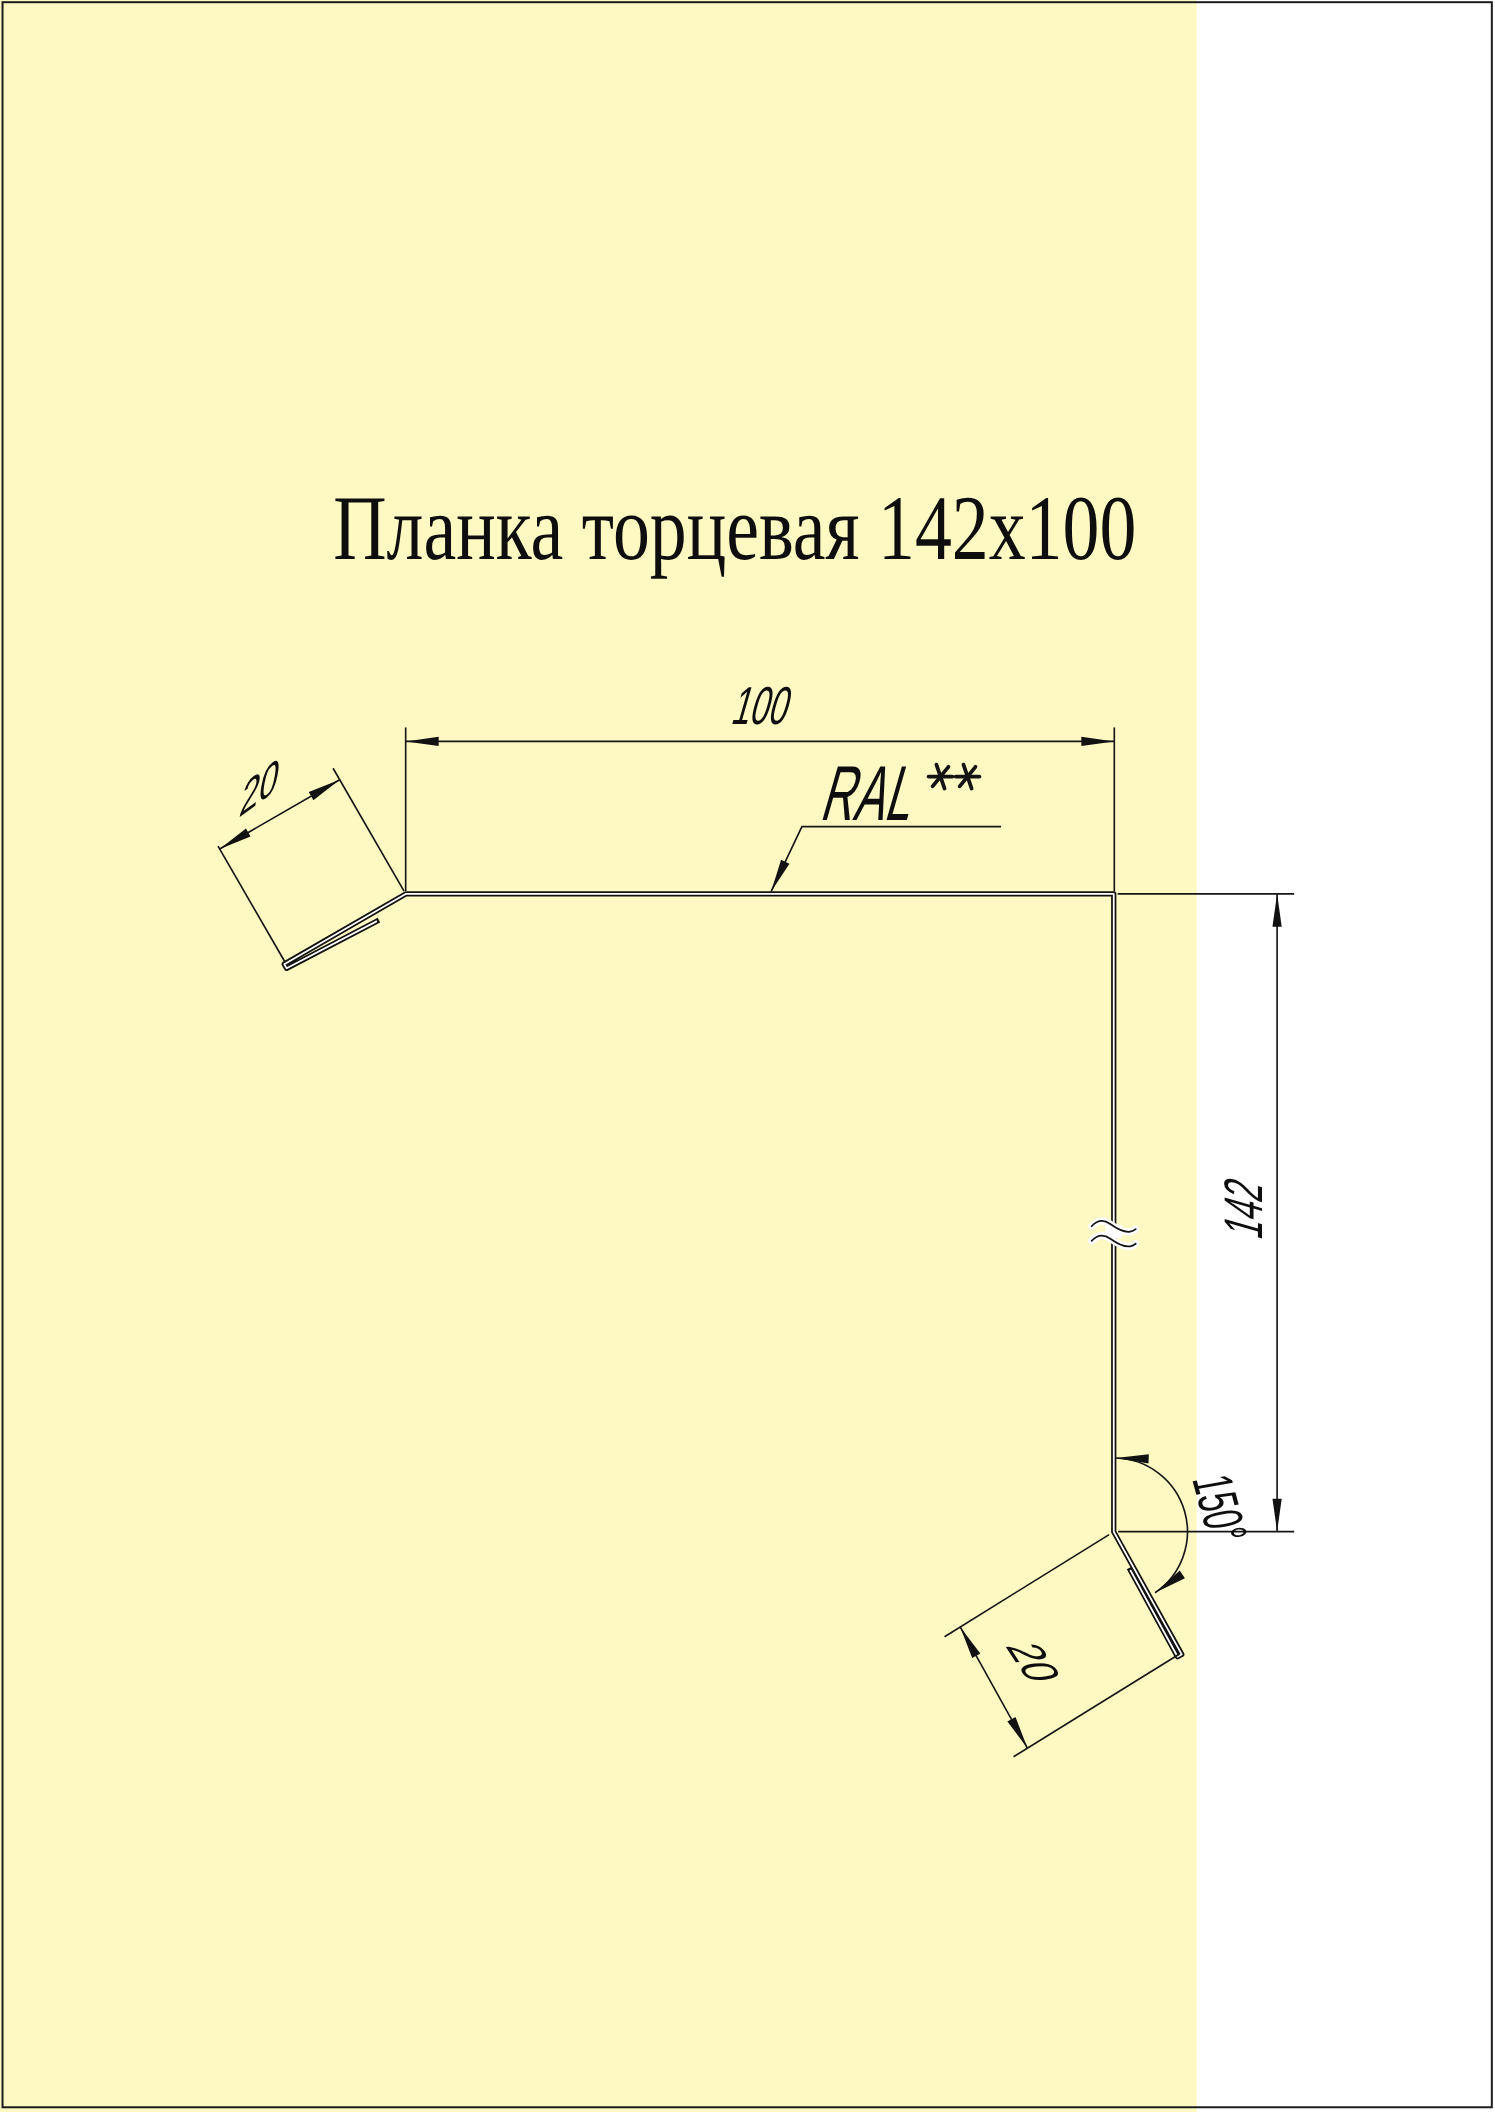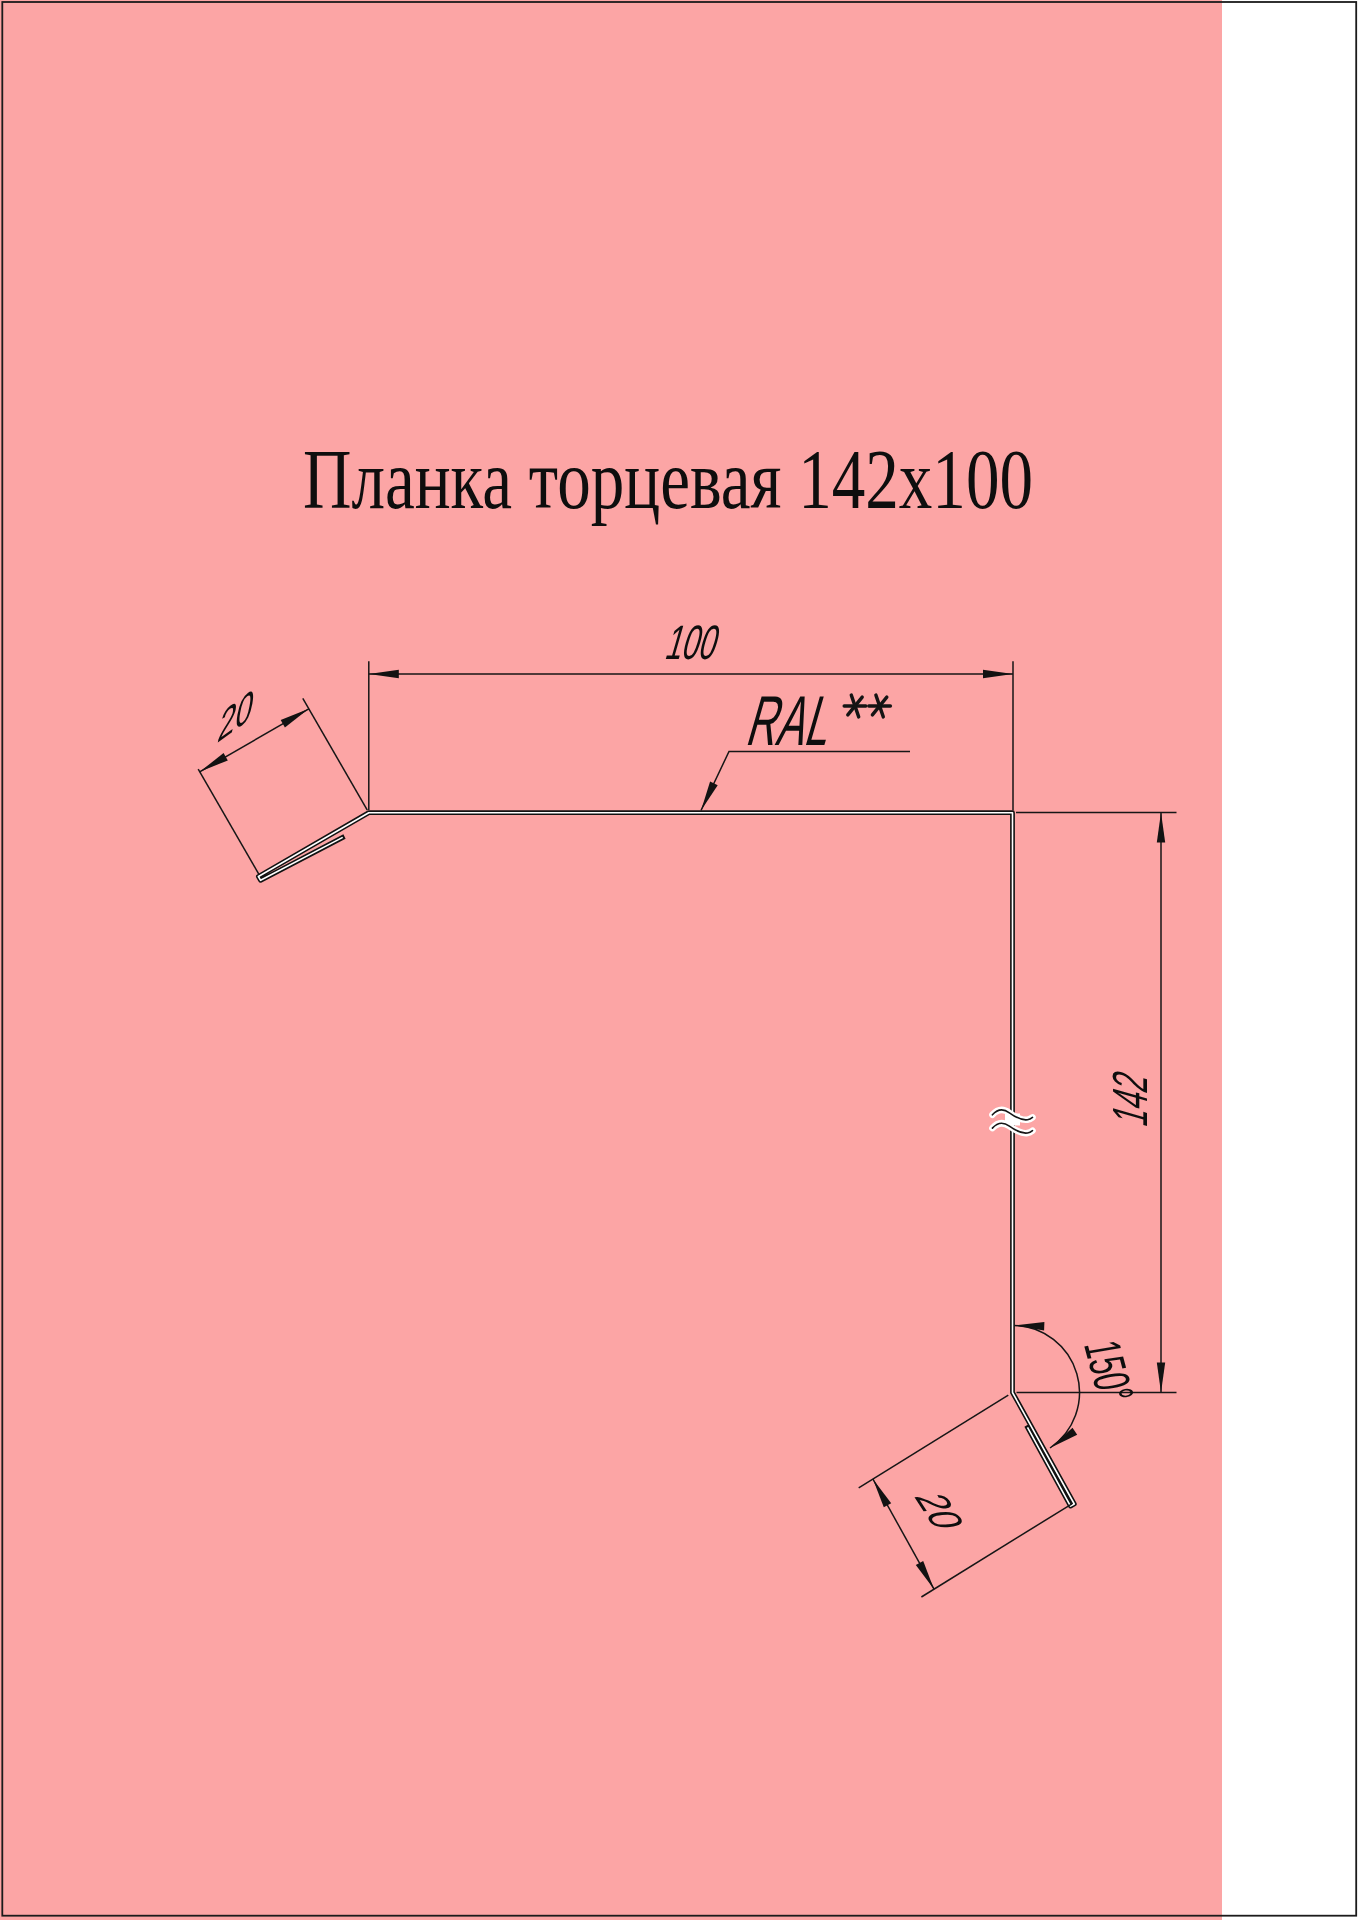--- a/index.html
+++ b/index.html
@@ -1,16 +1,16 @@
 <!DOCTYPE html>
 <html><head>
 <meta charset="utf-8">
 <style>
   html,body { margin:0; padding:0; background:#ffffff; }
-  #page { position:relative; width:1222px; height:1920px; background:#fca5a5; }
+  #page { position:relative; width:1088px; height:1920px; background:#fef9c3; }
   svg { position:absolute; left:0; top:0; }
   .thin  { stroke:#161616; stroke-width:1.5; fill:none; }
   .sheet { stroke:#121212; stroke-width:4.8; fill:none; stroke-linejoin:round; }
   .sheetw{ stroke:#ffffff; stroke-width:1.6; fill:none; stroke-linejoin:round; }
   .arr   { fill:#121212; stroke:none; }
   .sq    { stroke:#161616; stroke-width:1.6; fill:none; stroke-linecap:round; }
   .sqw   { stroke:#ffffff; stroke-width:6.5; fill:none; stroke-linecap:round; }
   .star  { stroke:#141414; stroke-width:3.4; stroke-linecap:round; }
   text   { fill:#0e0e0e; }
   .dimtxt { font-family:"Liberation Sans", sans-serif; font-size:48px; }

